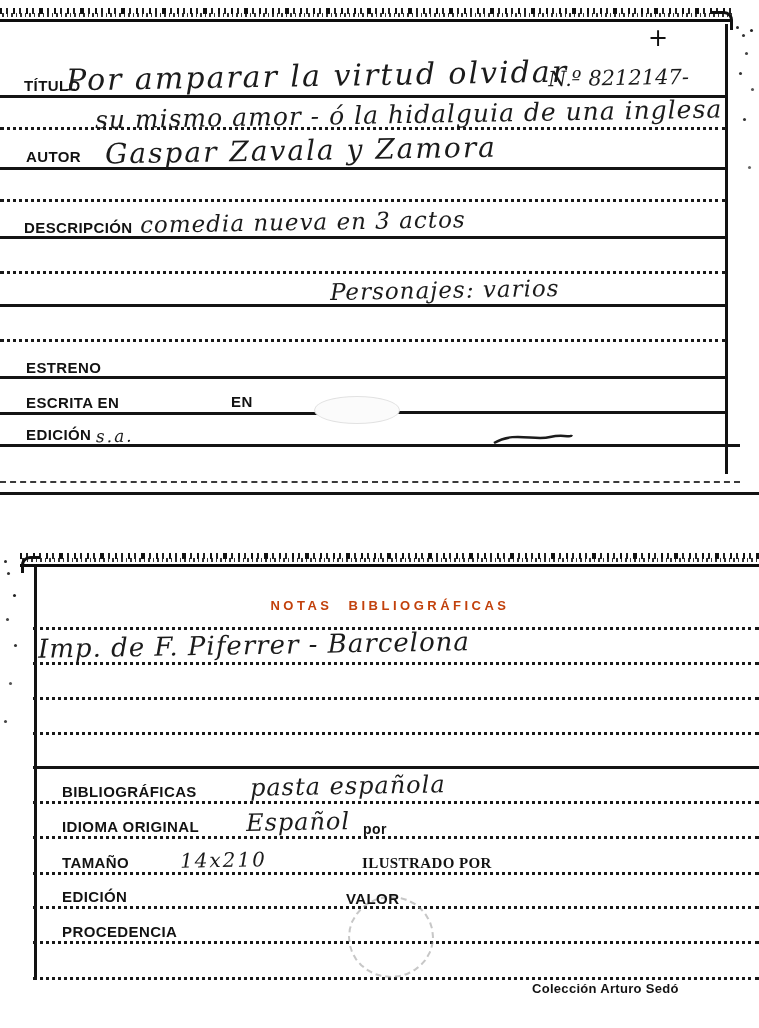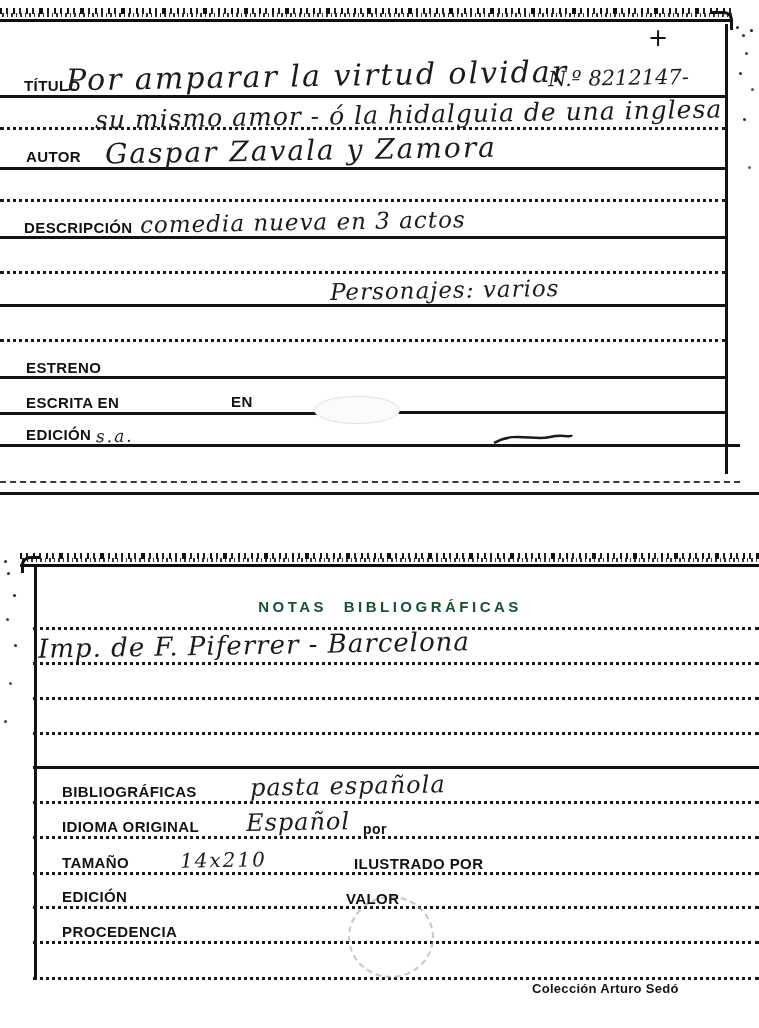--- a/index.html
+++ b/index.html
@@ -40,21 +40,21 @@
   .corner-tl{position:absolute;border-top:3px solid #111;border-left:3px solid #111;border-top-left-radius:9px;}
   .speck{position:absolute;width:3px;height:3px;background:#2a2a2a;border-radius:50%;}
   .stamp{
     position:absolute;border:2px dashed #9a9a9a;border-radius:50%;opacity:.55;
   }
   .smudge{
     position:absolute;background:#fbfbfb;border:1px solid #e2e2e2;border-radius:50%;
   }
   .heading{
     position:absolute;font-family:"Liberation Sans",sans-serif;font-weight:700;
-    font-size:15px;letter-spacing:3.5px;word-spacing:9px;color:#14532d;white-space:nowrap;
+    font-size:13px;letter-spacing:3.5px;word-spacing:9px;color:#c2410c;white-space:nowrap;
   }
   .footer{
     position:absolute;font-family:"Liberation Sans",sans-serif;font-weight:700;
     font-size:13px;letter-spacing:.3px;color:#121212;white-space:nowrap;
   }
   .plus{position:absolute;font-size:24px;font-weight:400;color:#111;font-family:"DejaVu Sans",sans-serif;}
 </style>
 </head>
 <body>
 
@@ -128,21 +128,21 @@
     <div class="rule dotted" style="left:33px;top:906px;width:726px;"></div>
     <div class="rule dotted" style="left:33px;top:941px;width:726px;"></div>
     <div class="rule dotted" style="left:33px;top:977px;width:726px;"></div>
 
     <div class="stamp" style="left:348px;top:896px;width:82px;height:78px;"></div>
 
     <div class="lbl" style="left:46px;top:783px;">BIBLIOGRÁFICAS</div>
     <div class="lbl" style="left:46px;top:818px;">IDIOMA ORIGINAL</div>
     <div class="lbl small" style="left:347px;top:821px;">por</div>
     <div class="lbl" style="left:46px;top:854px;">TAMAÑO</div>
-    <div class="lbl" style="left:338px;top:855px;">ILUSTRADO POR</div>
+    <div class="lbl" style="left:346px;top:855px;font-family:Liberation Serif, serif;">ILUSTRADO POR</div>
     <div class="lbl" style="left:46px;top:888px;">EDICIÓN</div>
     <div class="lbl" style="left:330px;top:890px;">VALOR</div>
     <div class="lbl" style="left:46px;top:923px;">PROCEDENCIA</div>
 
     <div class="hw" style="left:38px;top:630px;font-size:26px;letter-spacing:1px;">Imp. de F. Piferrer - Barcelona</div>
     <div class="hw" style="left:250px;top:772px;font-size:24px;letter-spacing:1px;">pasta española</div>
     <div class="hw" style="left:246px;top:808px;font-size:24px;letter-spacing:1px;">Español</div>
     <div class="hw" style="left:180px;top:848px;font-size:20px;letter-spacing:2px;">14x210</div>
 
     <div class="footer" style="left:532px;top:981px;">Colección Arturo Sedó</div>

